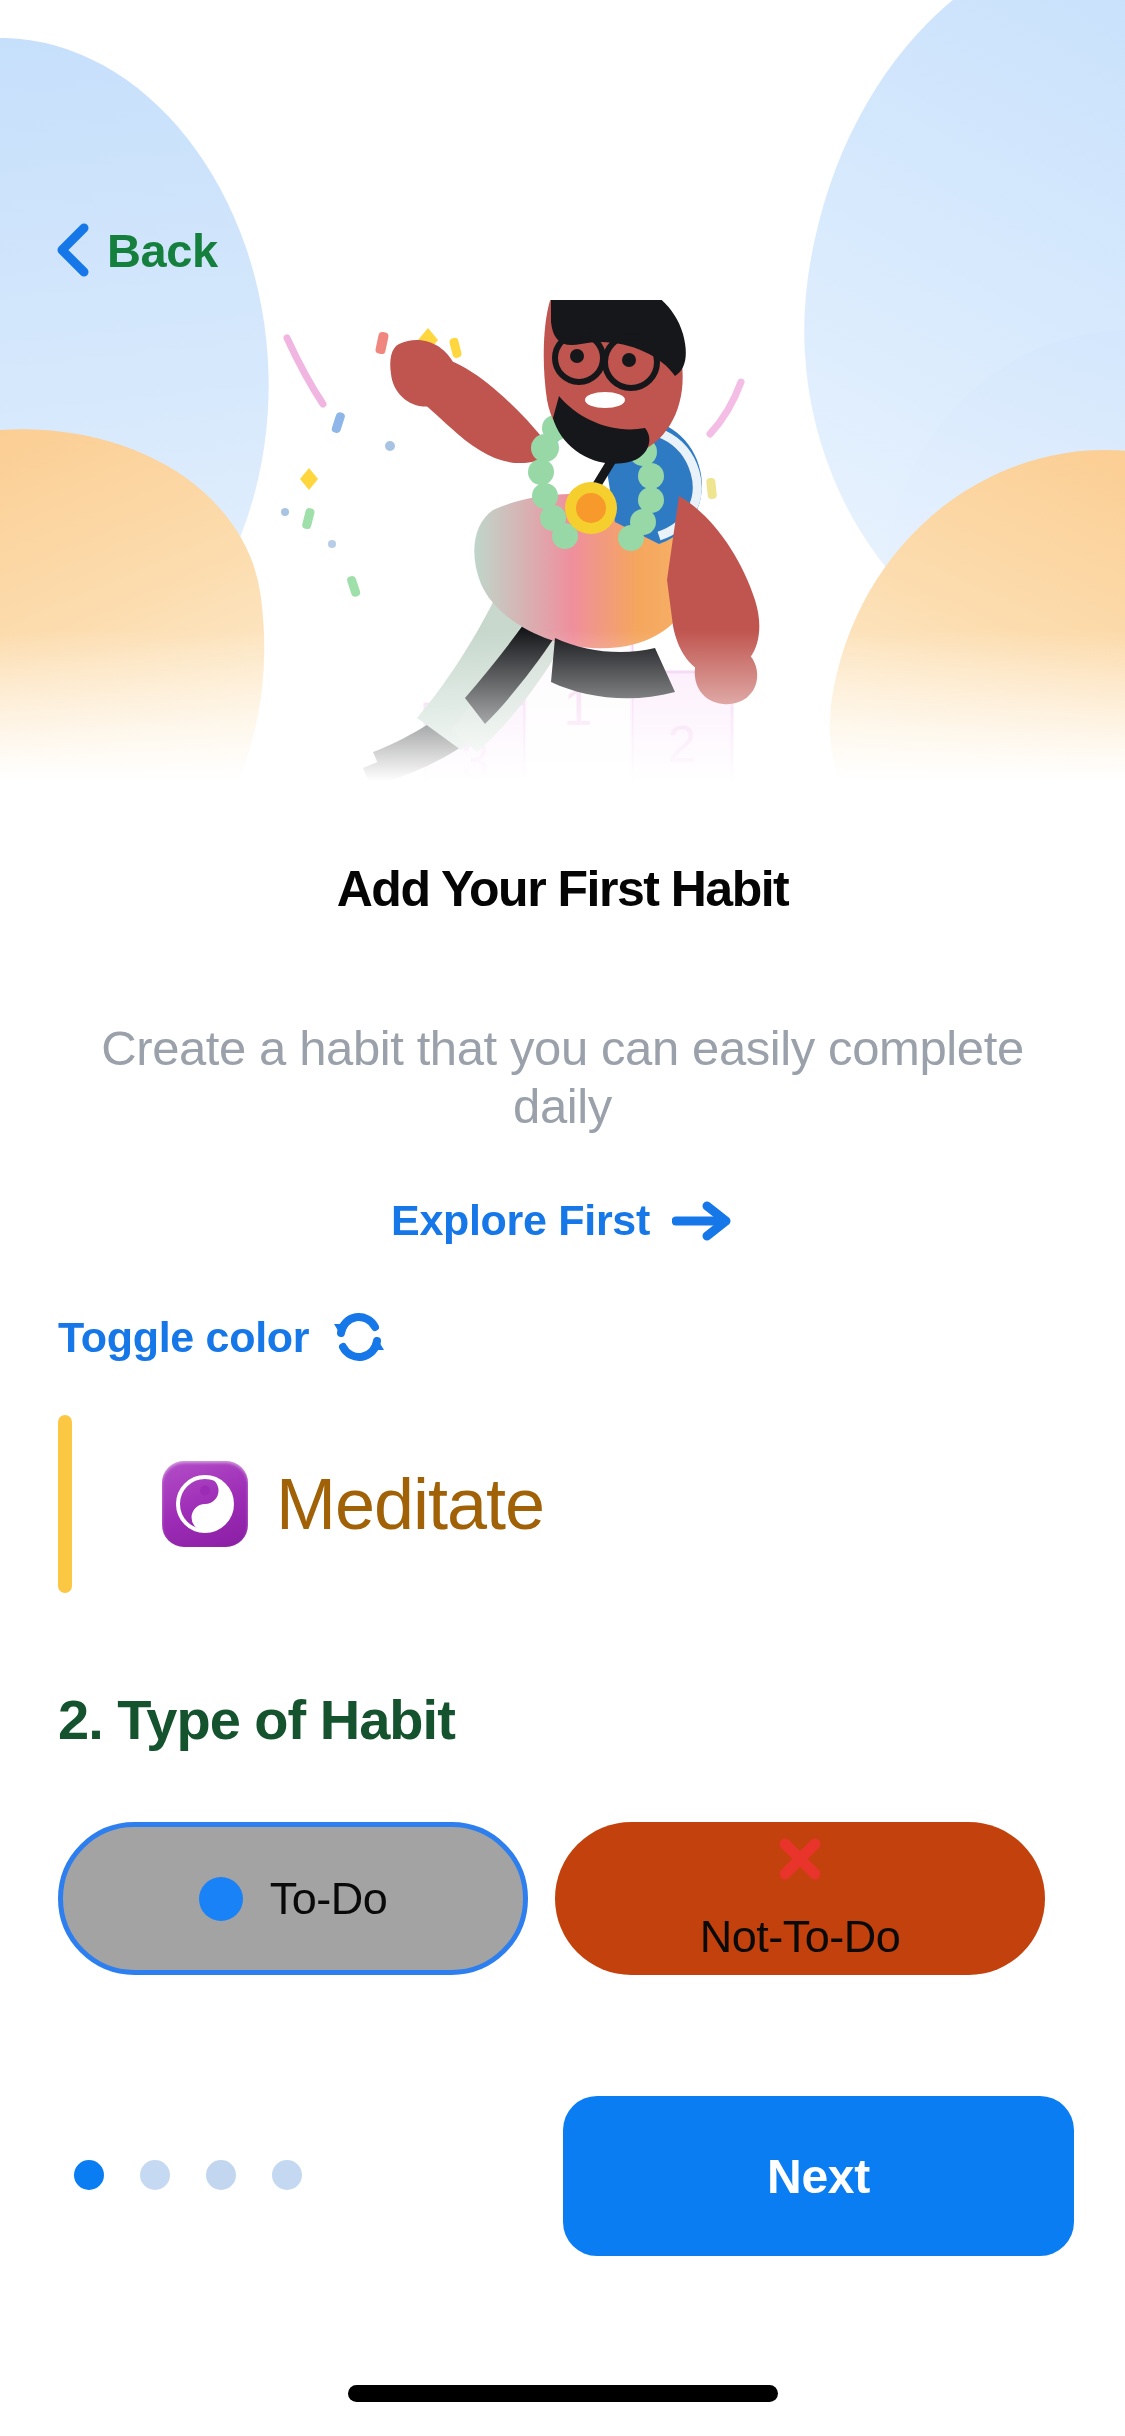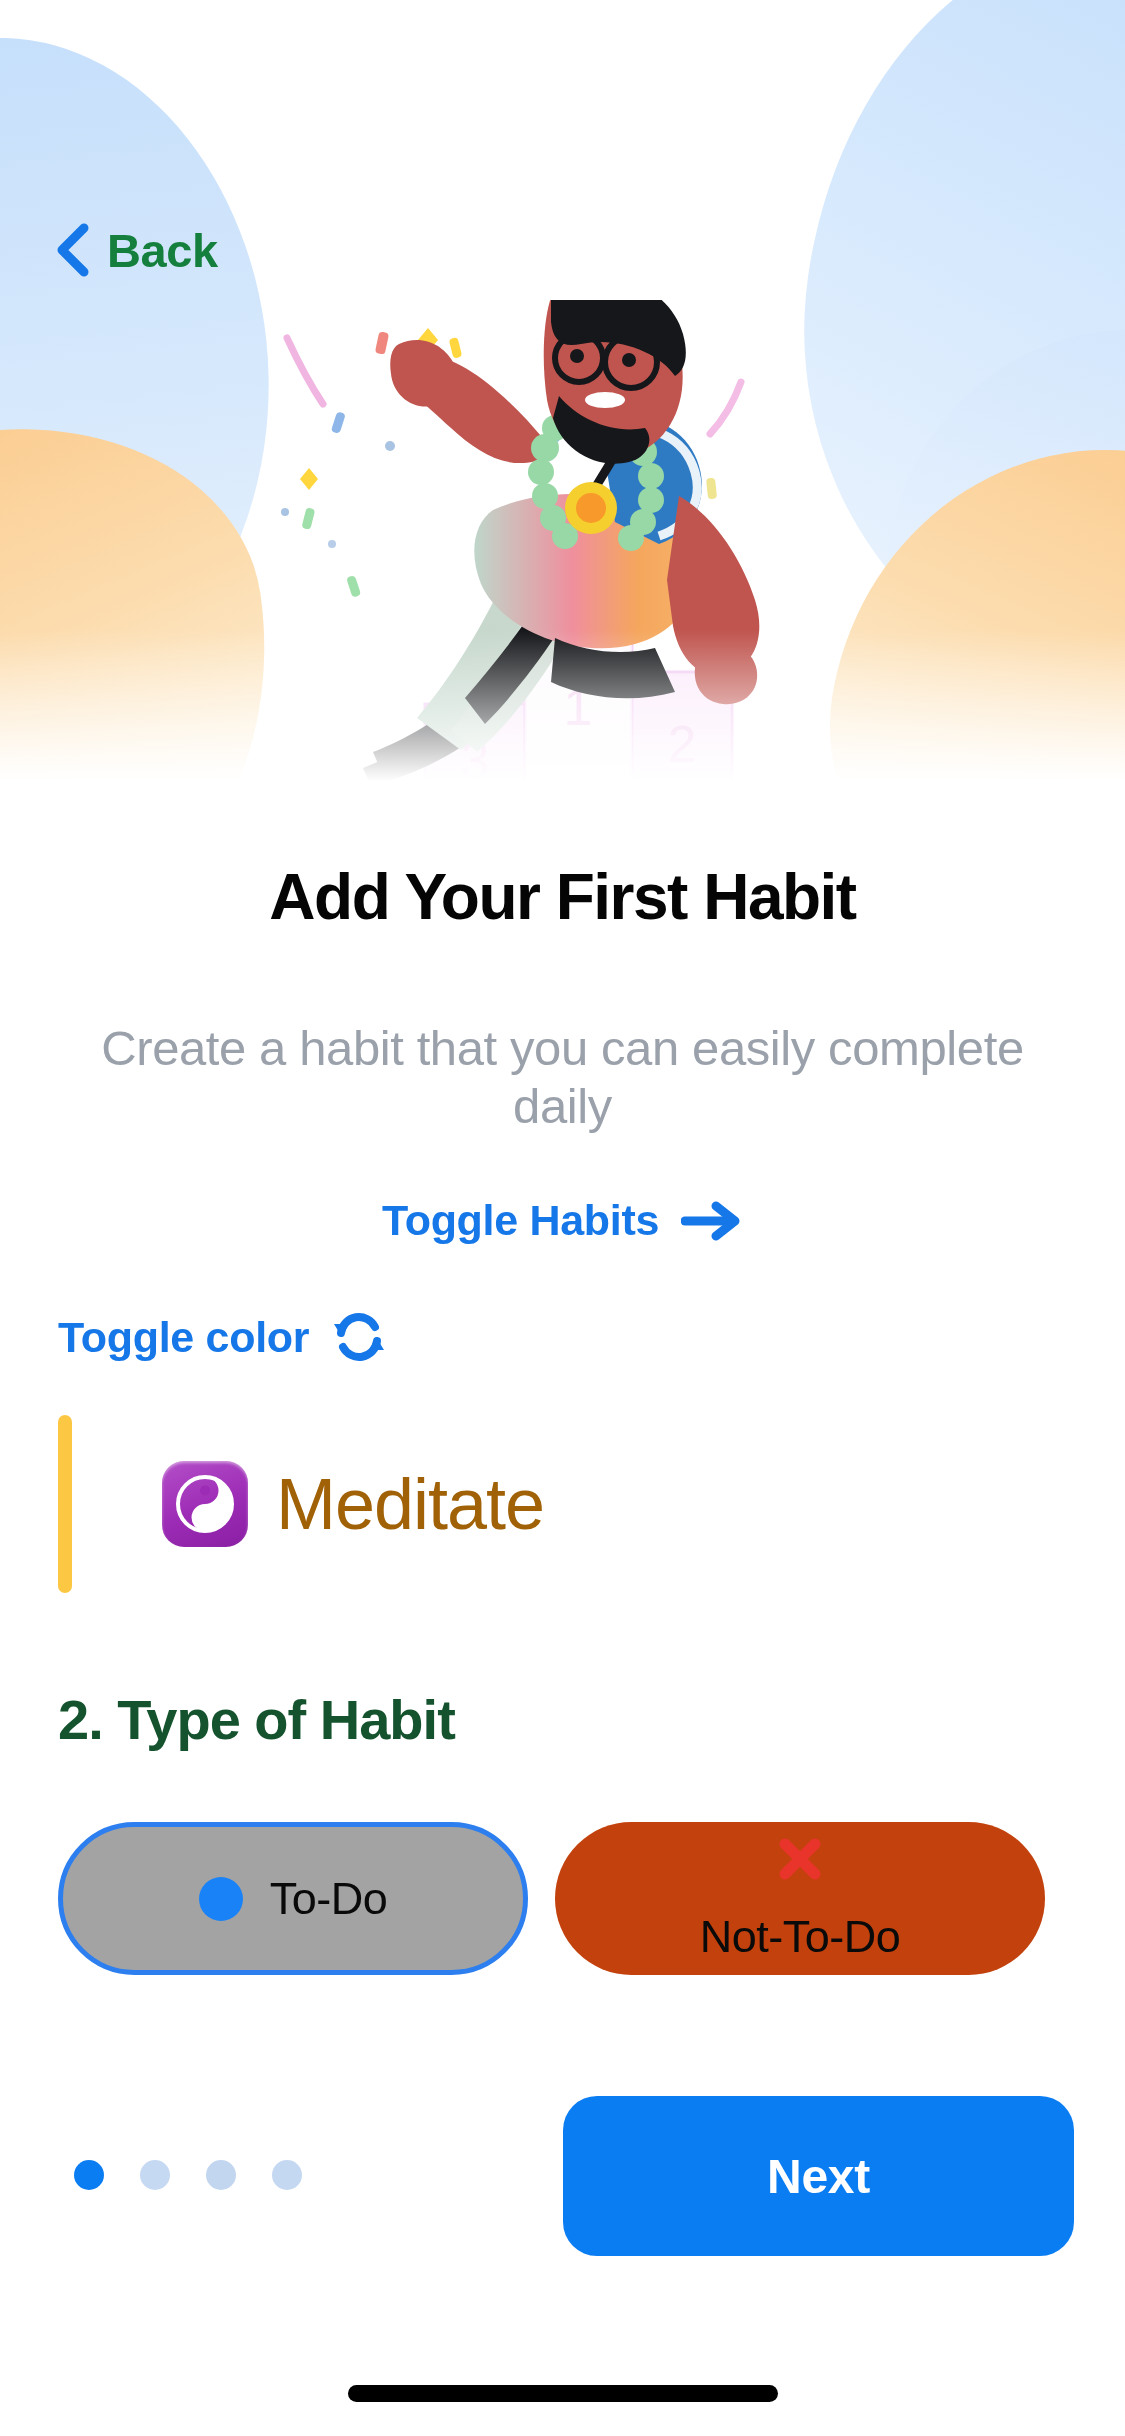--- a/index.html
+++ b/index.html
@@ -62,21 +62,21 @@
   }
   .back-chevron { display:block; }
   .back-label { font-size:47px; font-weight:600; letter-spacing:-0.4px; line-height:1; color:#15803d; }
 
   
   .illus { position:absolute; left:255px; top:300px; width:560px; height:520px; }
 
   
   .title {
     position:absolute; left:0; top:860px; width:1125px; text-align:center;
-    font-size:64px; font-weight:bold; color:#050505; letter-spacing:-1.5px;
+    font-size:50px; font-weight:bold; color:#050505; letter-spacing:-1.5px;
   }
   .subtitle {
     position:absolute; left:90px; top:1020px; width:945px; text-align:center;
     font-size:49px; color:#9aa1ab; line-height:1.18; letter-spacing:-0.4px;
   }
   .explore {
     position:absolute; left:0; top:1196px; width:1125px;
     display:flex; justify-content:center; align-items:center; gap:22px; cursor:pointer;
   }
   .explore-label { font-size:43px; font-weight:bold; color:#1677e8; letter-spacing:-0.3px; }
@@ -270,21 +270,21 @@
         <path d="M30 6 L8 28 L30 50" fill="none" stroke="#1677e8" stroke-width="9" stroke-linecap="round" stroke-linejoin="round"></path>
       </svg>
       <span class="back-label">Back</span>
     </div>
   </div>
 
   <div class="title">Add Your First Habit</div>
   <div class="subtitle">Create a habit that you can easily complete daily</div>
 
   <div class="explore">
-    <span class="explore-label">Toggle Habits</span>
+    <span class="explore-label">Explore First</span>
     <svg width="62" height="42" viewBox="0 0 62 42">
       <path d="M4 21 H52" stroke="#1677e8" stroke-width="9" stroke-linecap="round"></path>
       <path d="M35 6 L54 21 L35 36" fill="none" stroke="#1677e8" stroke-width="9" stroke-linecap="round" stroke-linejoin="round"></path>
     </svg>
   </div>
 
   <div class="toggle-color">
     <span class="toggle-color-label">Toggle color</span>
     <svg width="56" height="50" viewBox="0 0 56 50">
       <path d="M10 21 A18 18 0 0 1 44 15" fill="none" stroke="#1677e8" stroke-width="8" stroke-linecap="round"></path>

